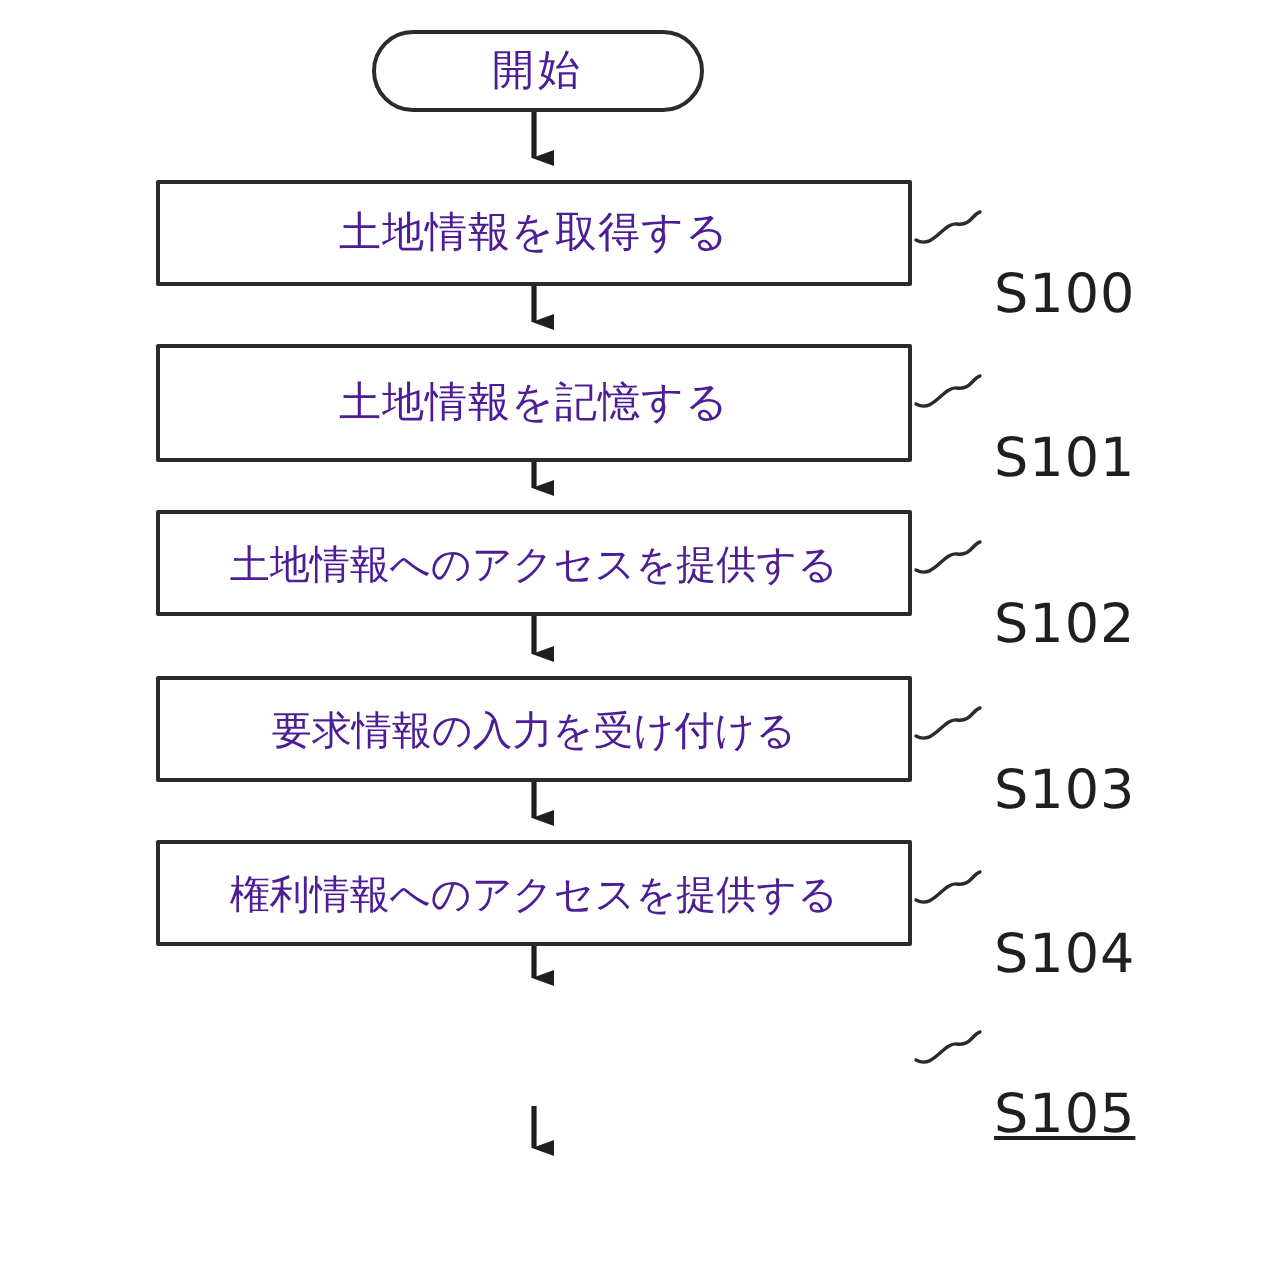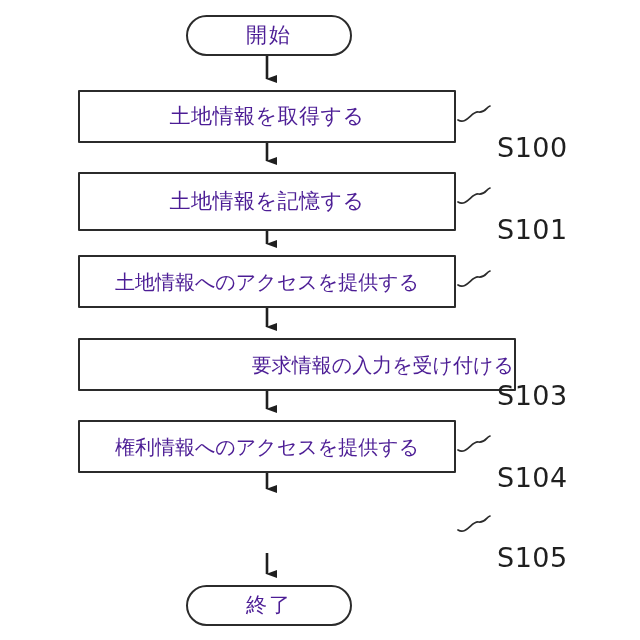--- a/index.html
+++ b/index.html
@@ -113,32 +113,30 @@
   </div>
 
   <div class="node process" style="left:78px; top:172px; width:378px; height:59px;">
     <span class="node-label">土地情報を記憶する</span>
   </div>
 
   <div class="node process tight" style="left:78px; top:255px; width:378px; height:53px;">
     <span class="node-label">土地情報へのアクセスを提供する</span>
   </div>
 
-  <div class="node process tight" style="left:78px; top:338px; width:438px; height:53px;justify-content:flex-end;">
+  <div class="node process tight" style="left:78px; top:338px; width:378px; height:53px;">
     <span class="node-label">要求情報の入力を受け付ける</span>
   </div>
 
   <div class="node process tight" style="left:78px; top:420px; width:378px; height:53px;">
     <span class="node-label">権利情報へのアクセスを提供する</span>
   </div>
 
 
-  <div class="node terminator" style="left:186px; top:585px; width:166px; height:41px;">
-    <span class="node-label">終了</span>
-  </div>
 
   <div class="step-id" style="left:497px; top:100px;">S100</div>
   <div class="step-id" style="left:497px; top:182px;">S101</div>
+  <div class="step-id" style="left:497px; top:265px;">S102</div>
   <div class="step-id" style="left:497px; top:348px;">S103</div>
   <div class="step-id" style="left:497px; top:430px;">S104</div>
-  <div class="step-id" style="left:497px; top:510px;">S105</div>
+  <div class="step-id" style="left:497px; top:510px;text-decoration:underline;">S105</div>
 
 </div>
 
 </body></html>

